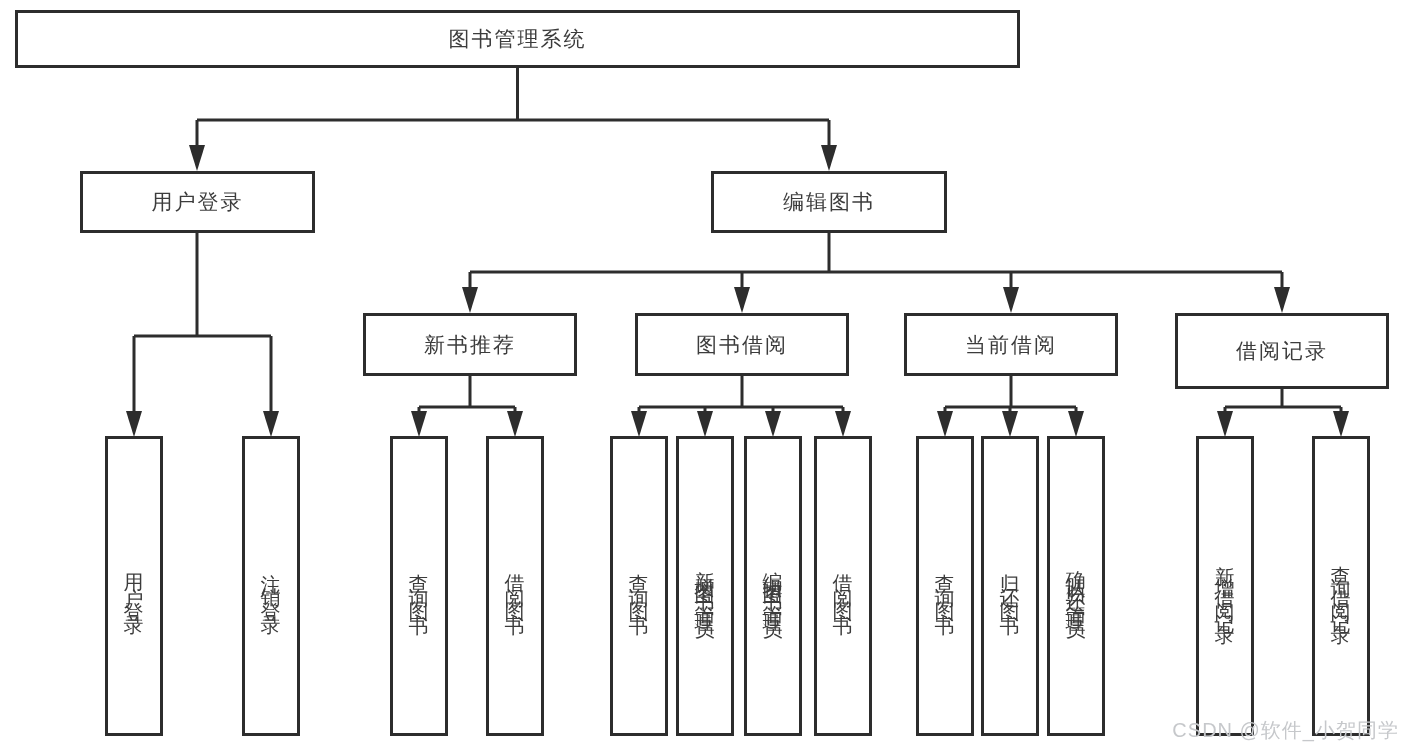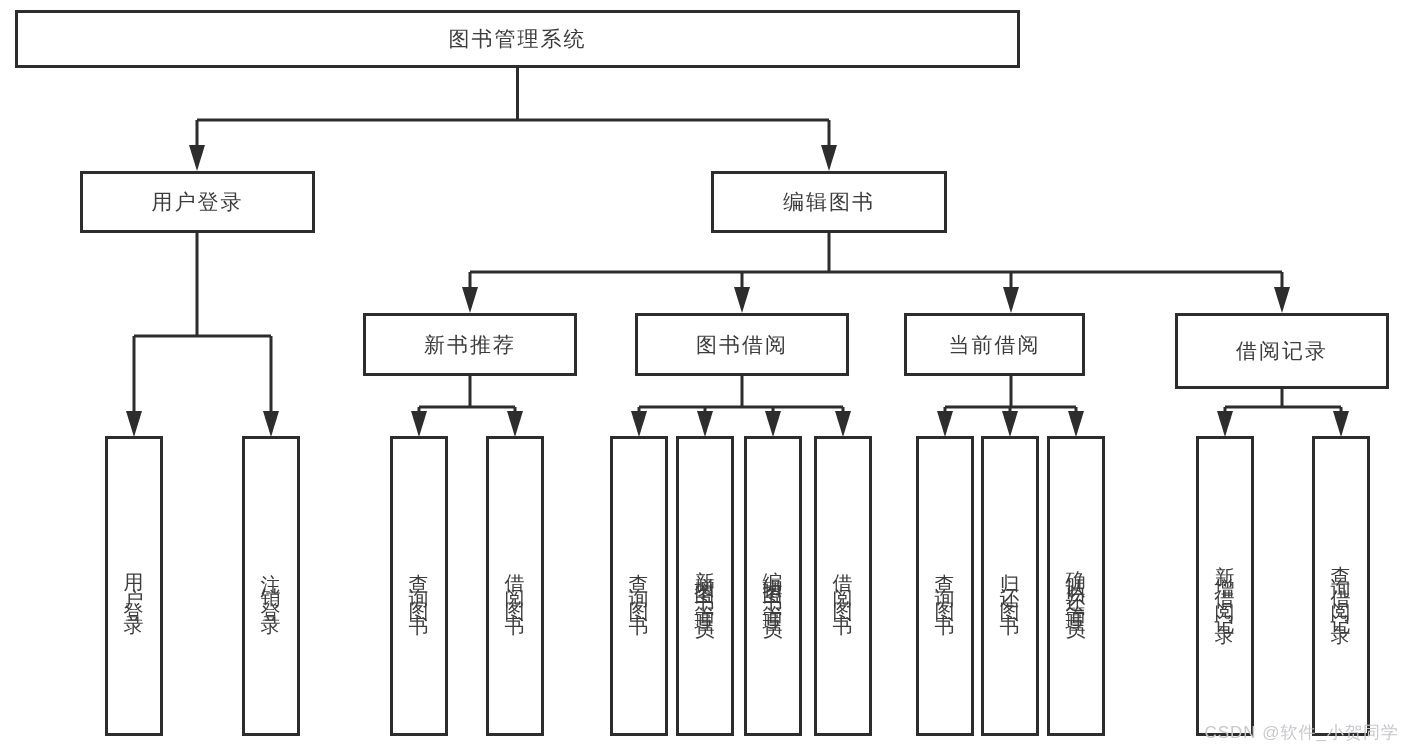--- a/index.html
+++ b/index.html
@@ -47,41 +47,41 @@
   .ls-s .vtext { letter-spacing: 14px; }  
   .ls-m .vtext { letter-spacing: 12px; }  
   .ls-l .vtext { letter-spacing: 7px; }   
 
   
   .n-root           { left: 15px;   top: 10px;  width: 1005px; height: 58px; }
   .n-login          { left: 80px;   top: 171px; width: 235px;  height: 62px; }
   .n-mgmt           { left: 711px;  top: 171px; width: 236px;  height: 62px; }
   .n-rec            { left: 363px;  top: 313px; width: 214px;  height: 63px; }
   .n-borrow         { left: 635px;  top: 313px; width: 214px;  height: 63px; }
-  .n-current        { left: 904px;  top: 313px; width: 181px;  height: 63px; text-align: center; }
+  .n-current        { left: 904px;  top: 313px; width: 214px;  height: 63px; text-align: center; }
   .n-records        { left: 1175px; top: 313px; width: 214px;  height: 76px; }
   .v-login          { left: 105px; }
   .v-logout         { left: 242px; }
   .v-rec-query      { left: 390px; }
   .v-rec-borrow     { left: 486px; }
   .v-bor-query      { left: 610px; }
   .v-bor-add        { left: 676px; }
   .v-bor-edit       { left: 744px; }
   .v-bor-borrow     { left: 814px; }
   .v-cur-query      { left: 916px; }
   .v-cur-return     { left: 981px; }
   .v-cur-confirm    { left: 1047px; }
   .v-recd-add       { left: 1196px; }
   .v-recd-query     { left: 1312px; }
 
   .watermark {
     position: absolute;
     right: 6px;
     bottom: 3px;
-    font-size: 17px;
+    font-size: 20px;
     color: #c6c8cb;
     letter-spacing: 1px;
     z-index: 5;
     white-space: nowrap;
   }
 </style>
 </head>
 <body>
 
 <div class="stage">

